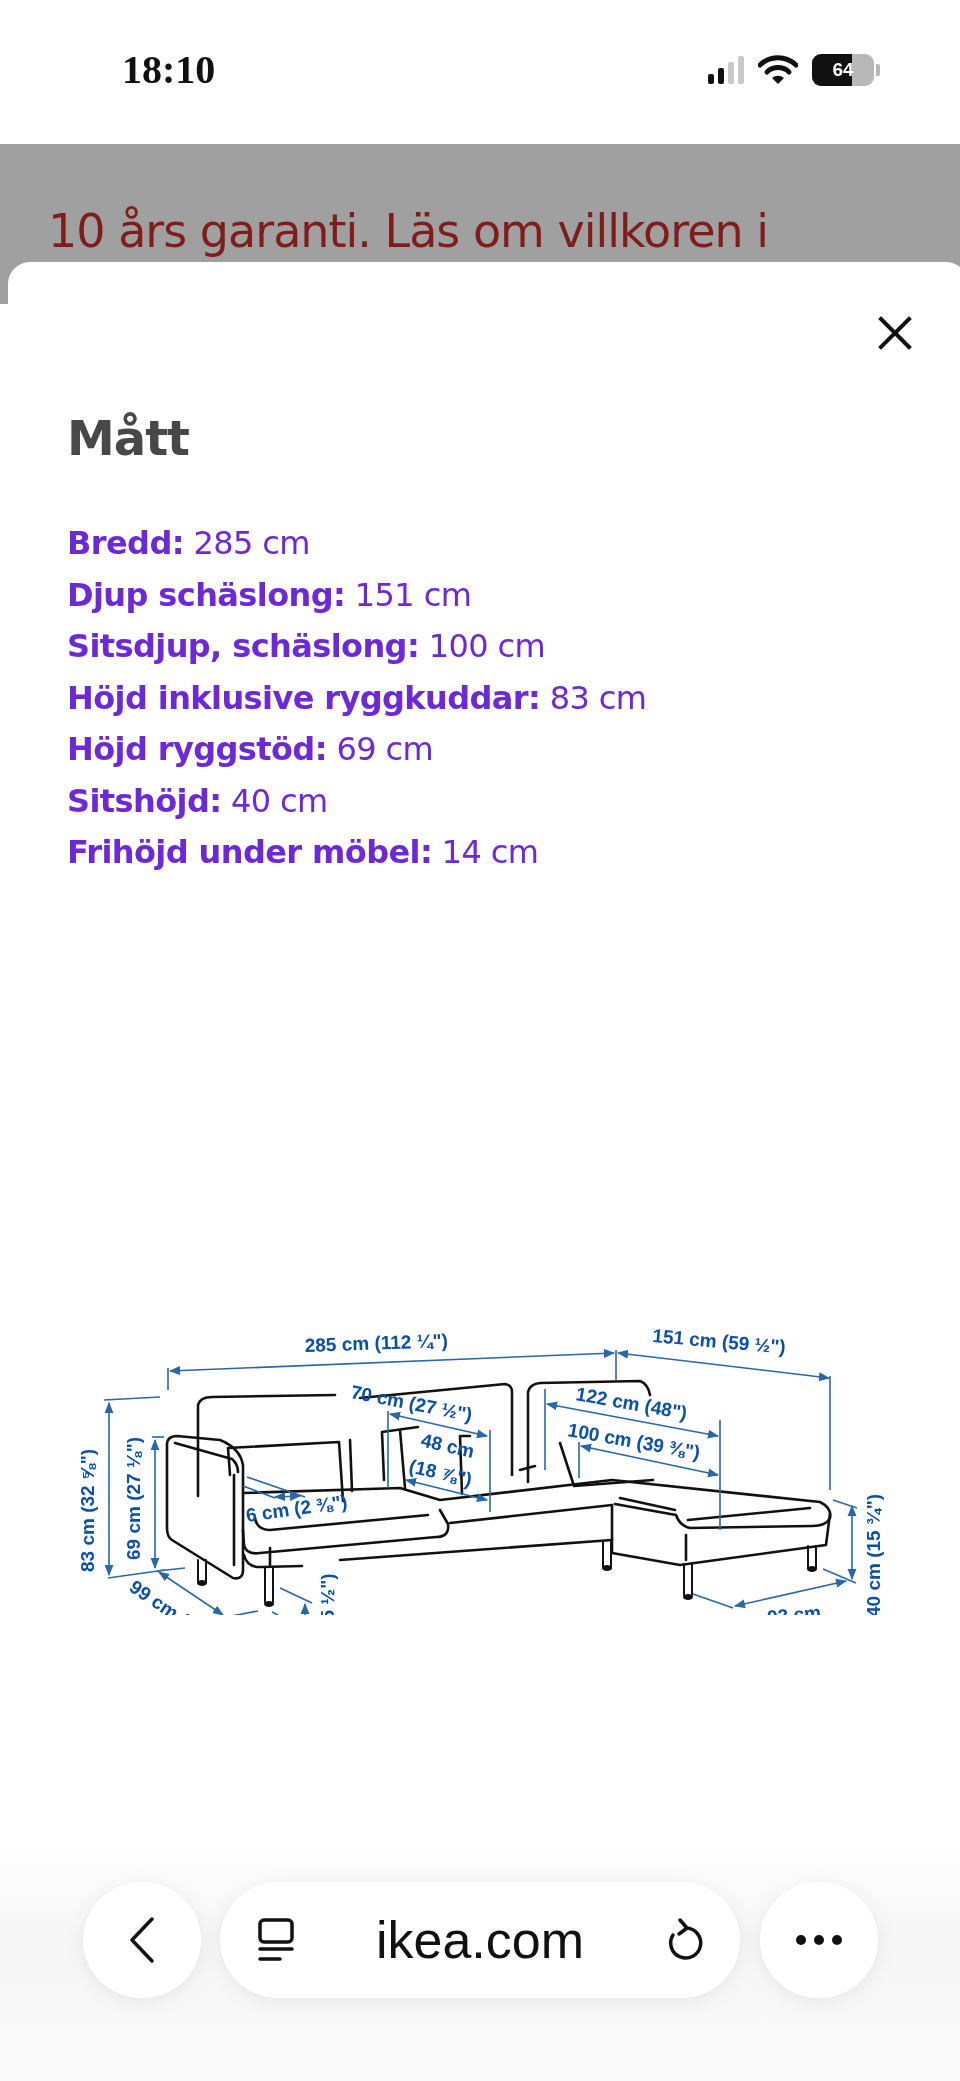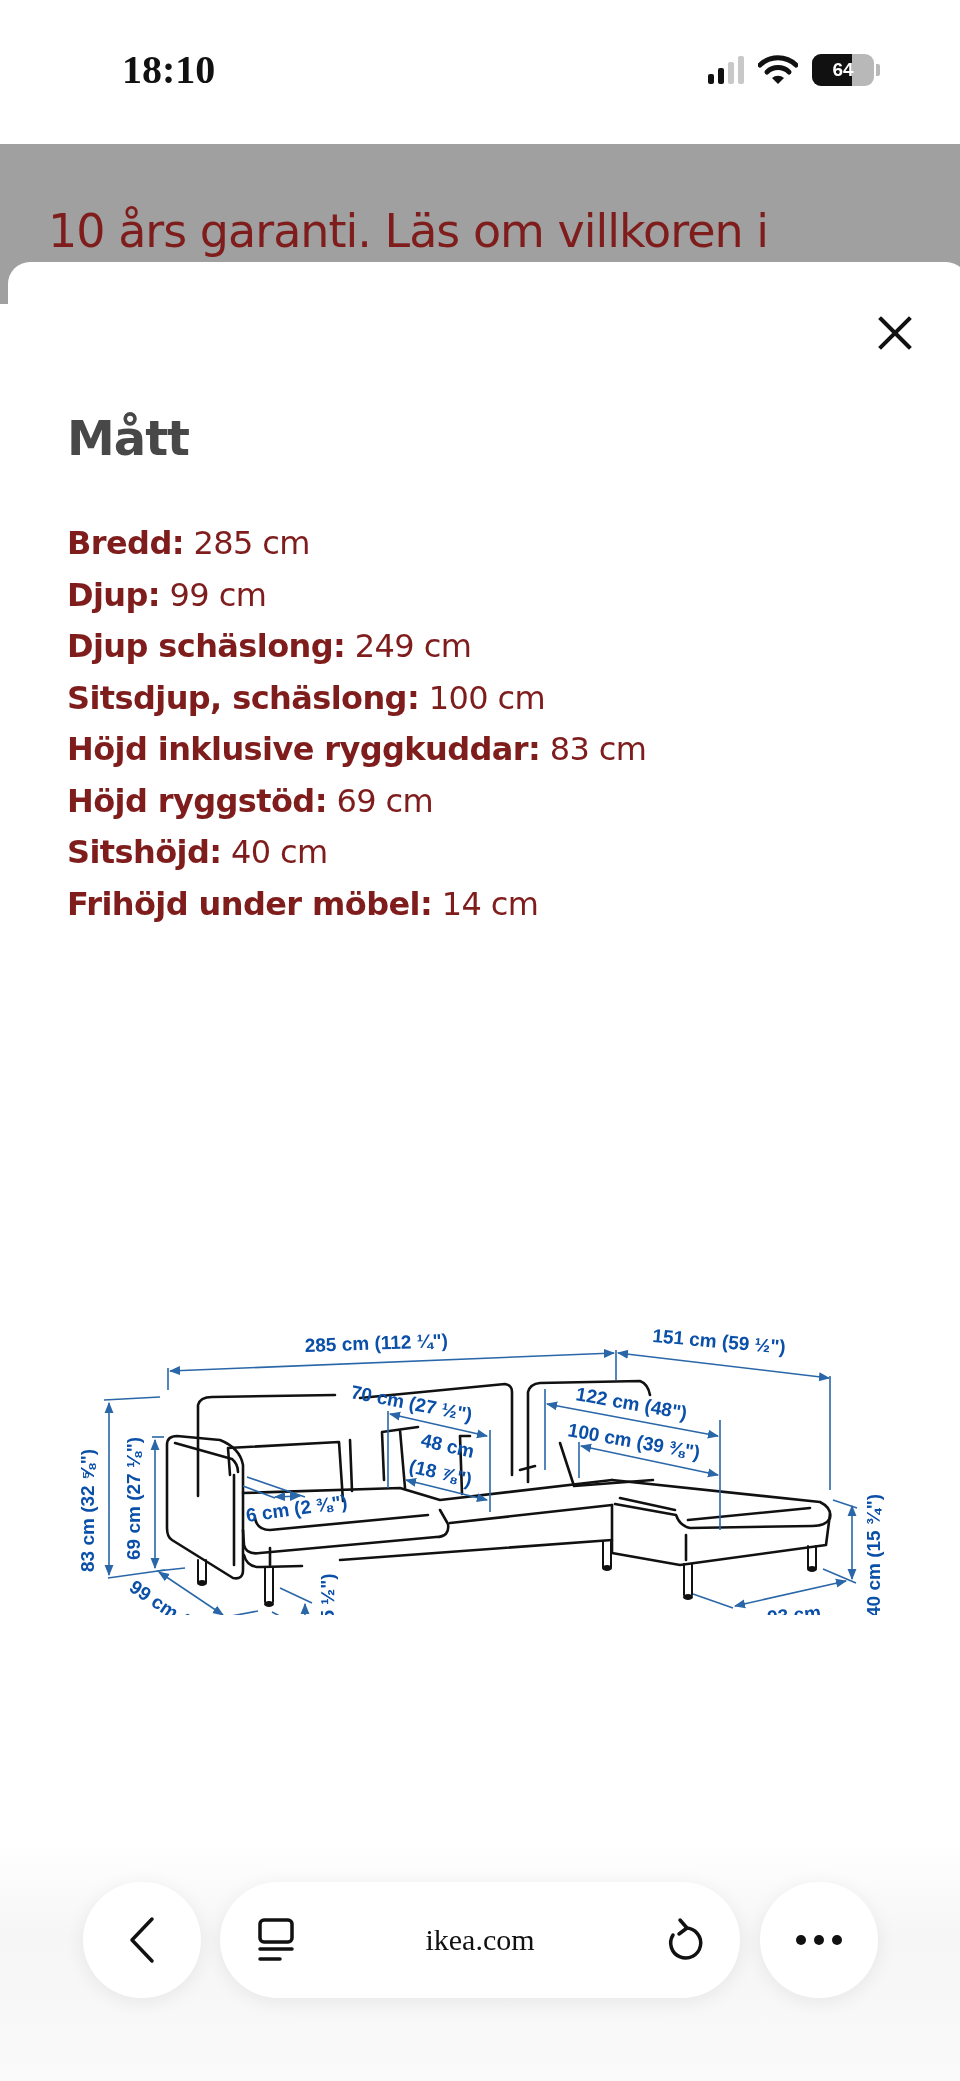--- a/index.html
+++ b/index.html
@@ -20,34 +20,34 @@
 
   
   .backdrop { position: absolute; left: 0; top: 144px; width: 960px; height: 160px; background: #a0a0a0; overflow: hidden; }
   .backdrop-text { position: absolute; left: 48px; top: 60px; font-size: 46px; color: #7f1d1d; white-space: nowrap; font-family: "DejaVu Sans", sans-serif; letter-spacing: -1px; }
 
   
   .sheet { position: absolute; left: 8px; top: 262px; width: 960px; height: 1834px; background: #ffffff; border-radius: 22px 22px 0 0; }
   .close-btn { position: absolute; right: 48px; top: 46px; width: 50px; height: 50px; display: flex; align-items: center; justify-content: center; cursor: pointer; }
   .sheet-title { position: absolute; left: 59px; top: 148px; font-size: 48px; font-weight: 700; color: #484848; font-family: "DejaVu Sans", sans-serif; letter-spacing: -1px; }
   .dims-list { position: absolute; left: 59px; top: 256px; list-style: none; }
-  .dims-list li { height: 51.5px; font-size: 32px; line-height: 51.5px; color: #7f1d1d; white-space: nowrap; letter-spacing: -0.6px; }
+  .dims-list li { height: 51.5px; font-size: 32px; line-height: 51.5px; color: #6d28d9; white-space: nowrap; letter-spacing: -0.6px; }
   .dims-list li b { font-weight: 700; }
 
   
   .diagram { position: absolute; left: 60px; top: 1055px; width: 840px; height: 560px; }
   .diagram svg { width: 100%; height: 100%; }
 
   
   .toolbar-fade { position: absolute; left: 0; top: 1840px; width: 960px; height: 241px; background: linear-gradient(#ffffff, #f6f6f6 40%, #fafafa); }
   .tb-btn { position: absolute; top: 1882px; height: 116px; background: #ffffff; border-radius: 58px; box-shadow: 0 4px 20px rgba(0,0,0,0.07); display: flex; align-items: center; }
   .tb-back { left: 83px; width: 118px; justify-content: center; }
   .tb-url { left: 220px; width: 520px; padding: 0 36px; justify-content: space-between; }
   .tb-more { left: 760px; width: 118px; justify-content: center; }
-  .url-text { font-family: Liberation Serif, serif; font-size: 30px; color: #111; }
+  .url-text { font-family: Liberation Sans, sans-serif; font-size: 52px; color: #111; }
 </style>
 </head>
 <body>
 
 <div class="status-bar">
   <div class="status-time">18:10</div>
   <div class="status-icons">
     <div class="signal">
       <span style="height:10px"></span>
       <span style="height:16px"></span>
@@ -77,22 +77,21 @@
   <div class="close-btn">
     <svg width="34" height="34" viewBox="0 0 34 34">
       <path d="M3 3 L31 31 M31 3 L3 31" stroke="#111" stroke-width="4" stroke-linecap="square"></path>
     </svg>
   </div>
 
   <h2 class="sheet-title">Mått</h2>
 
   <ul class="dims-list">
     <li><b>Bredd:</b> <span>285 cm</span></li>
-    <li><b>Djup:</b> <span>99 cm</span></li>
-    <li><b>Djup schäslong:</b> <span>249 cm</span></li>
+    <li><b>Djup schäslong:</b> <span>151 cm</span></li>
     <li><b>Sitsdjup, schäslong:</b> <span>100 cm</span></li>
     <li><b>Höjd inklusive ryggkuddar:</b> <span>83 cm</span></li>
     <li><b>Höjd ryggstöd:</b> <span>69 cm</span></li>
     <li><b>Sitshöjd:</b> <span>40 cm</span></li>
     <li><b>Frihöjd under möbel:</b> <span>14 cm</span></li>
   </ul>
 </div>
 
 <div class="diagram">
   <svg viewBox="60 1055 840 560">

